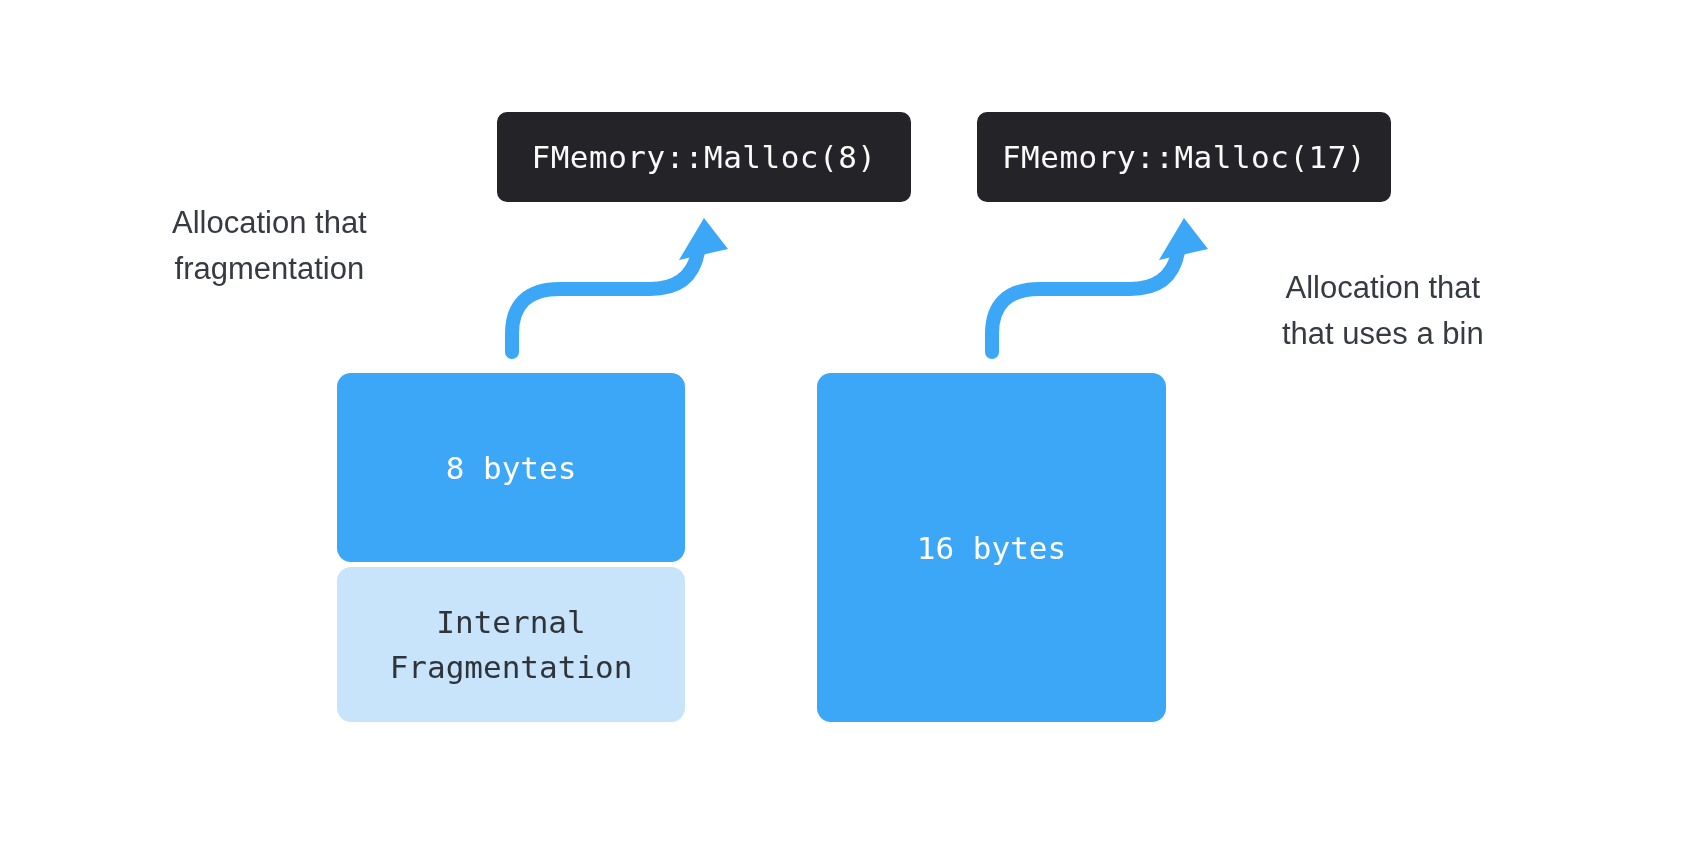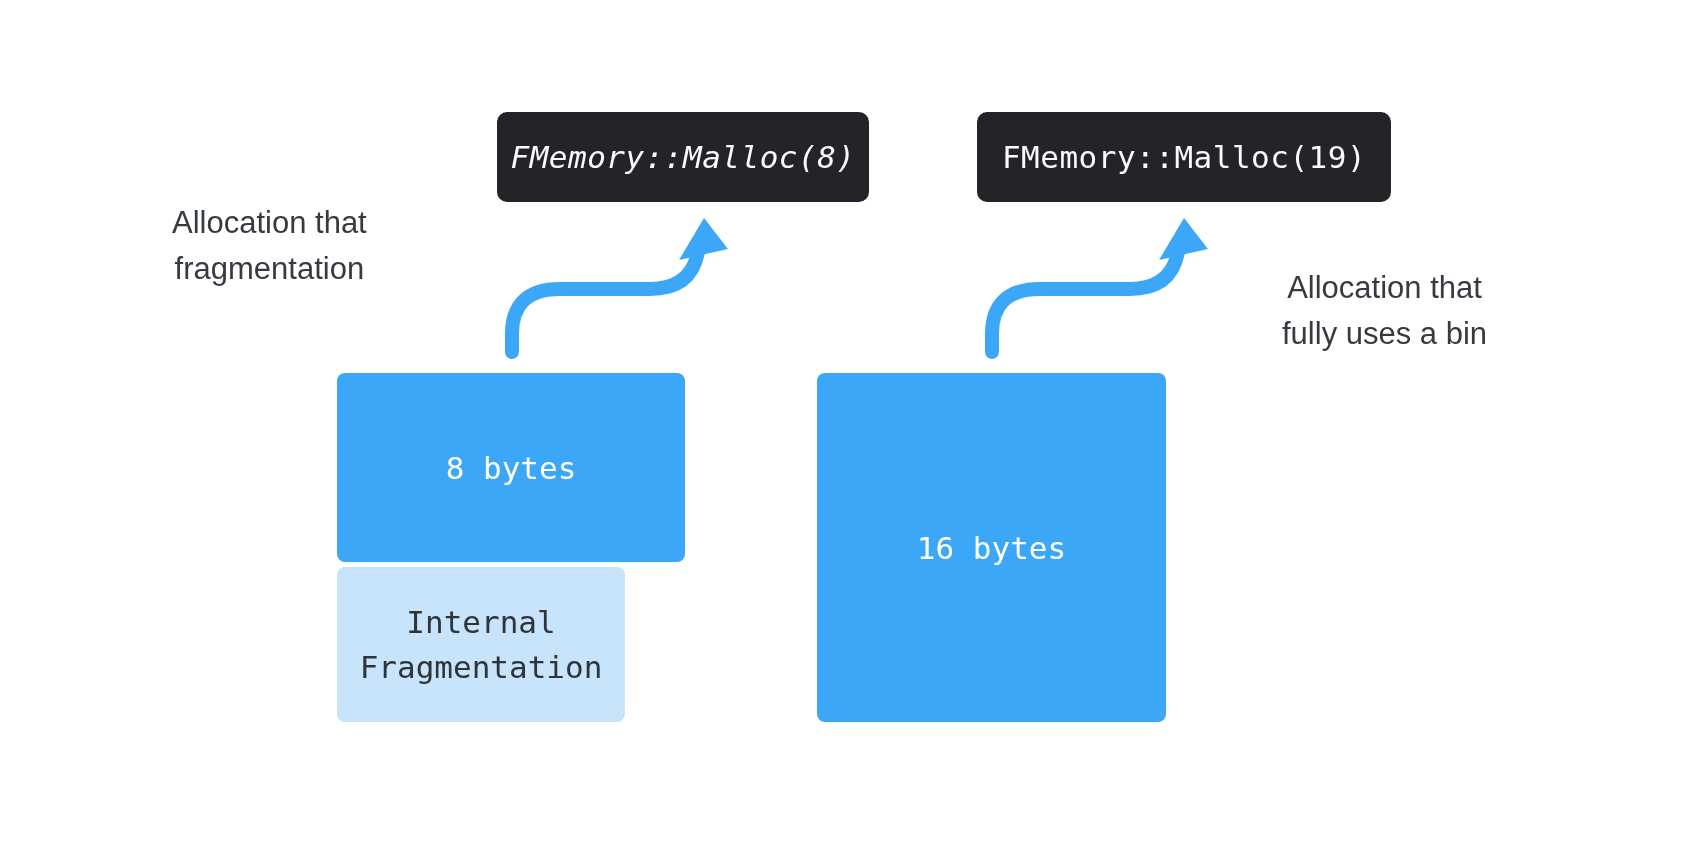--- a/index.html
+++ b/index.html
@@ -17,52 +17,52 @@
     color: var(--code-text, #fafafa);
     border-radius: 10px;
     display: flex;
     align-items: center;
     justify-content: center;
     font-family: "DejaVu Sans Mono", "Liberation Mono", monospace;
     font-size: 31px;
     letter-spacing: 0.5px;
     white-space: nowrap;
   }
-  .code-box-8  { left: 497px; top: 112px; width: 372px; height: 90px; font-style: italic; }
+  .code-box-8  { left: 497px; top: 112px; width: 414px; height: 90px; }
   .code-box-16 { left: 977px; top: 112px; width: 414px; height: 90px; }
 
   .annotation {
     position: absolute;
     color: var(--annotation-text, #363b42);
     font-size: 31px;
     line-height: 46px;
     white-space: nowrap;
     text-align: center;
   }
   .annotation-left  { left: 172px; top: 200px; }
   .annotation-right { left: 1282px; top: 265px; }
 
   .block {
     position: absolute;
-    border-radius: 8px;
+    border-radius: 14px;
     display: flex;
     flex-direction: column;
     align-items: center;
     justify-content: center;
     font-family: "DejaVu Sans Mono", "Liberation Mono", monospace;
     font-size: 31px;
     text-align: center;
   }
   .block-8 {
     left: 337px; top: 373px; width: 348px; height: 189px;
     background: var(--accent-blue, #3ca7f7);
     color: var(--block-text, #ffffff);
   }
   .block-frag {
-    left: 337px; top: 567px; width: 288px; height: 155px;
+    left: 337px; top: 567px; width: 348px; height: 155px;
     background: var(--light-blue, #c8e4fb);
     color: var(--fragment-text, #2f343a);
     line-height: 45px;
   }
   .block-16 {
     left: 817px; top: 373px; width: 349px; height: 349px;
     background: var(--accent-blue, #3ca7f7);
     color: var(--block-text, #ffffff);
     text-align: center;
   }
@@ -83,30 +83,30 @@
 </style>
 </head>
 <body>
 
 <div class="canvas">
 
   <div class="code-box code-box-8">
     <span>FMemory::Malloc(8)</span>
   </div>
   <div class="code-box code-box-16">
-    <span>FMemory::Malloc(19)</span>
+    <span>FMemory::Malloc(17)</span>
   </div>
 
   <div class="annotation annotation-left">
     <div>Allocation that</div>
     <div>fragmentation</div>
   </div>
   <div class="annotation annotation-right">
     <div>Allocation that</div>
-    <div>fully uses a bin</div>
+    <div>that uses a bin</div>
   </div>
 
   <div class="block block-8">
     <span>8 bytes</span>
   </div>
   <div class="block block-frag">
     <div>Internal</div>
     <div>Fragmentation</div>
   </div>
   <div class="block block-16">

